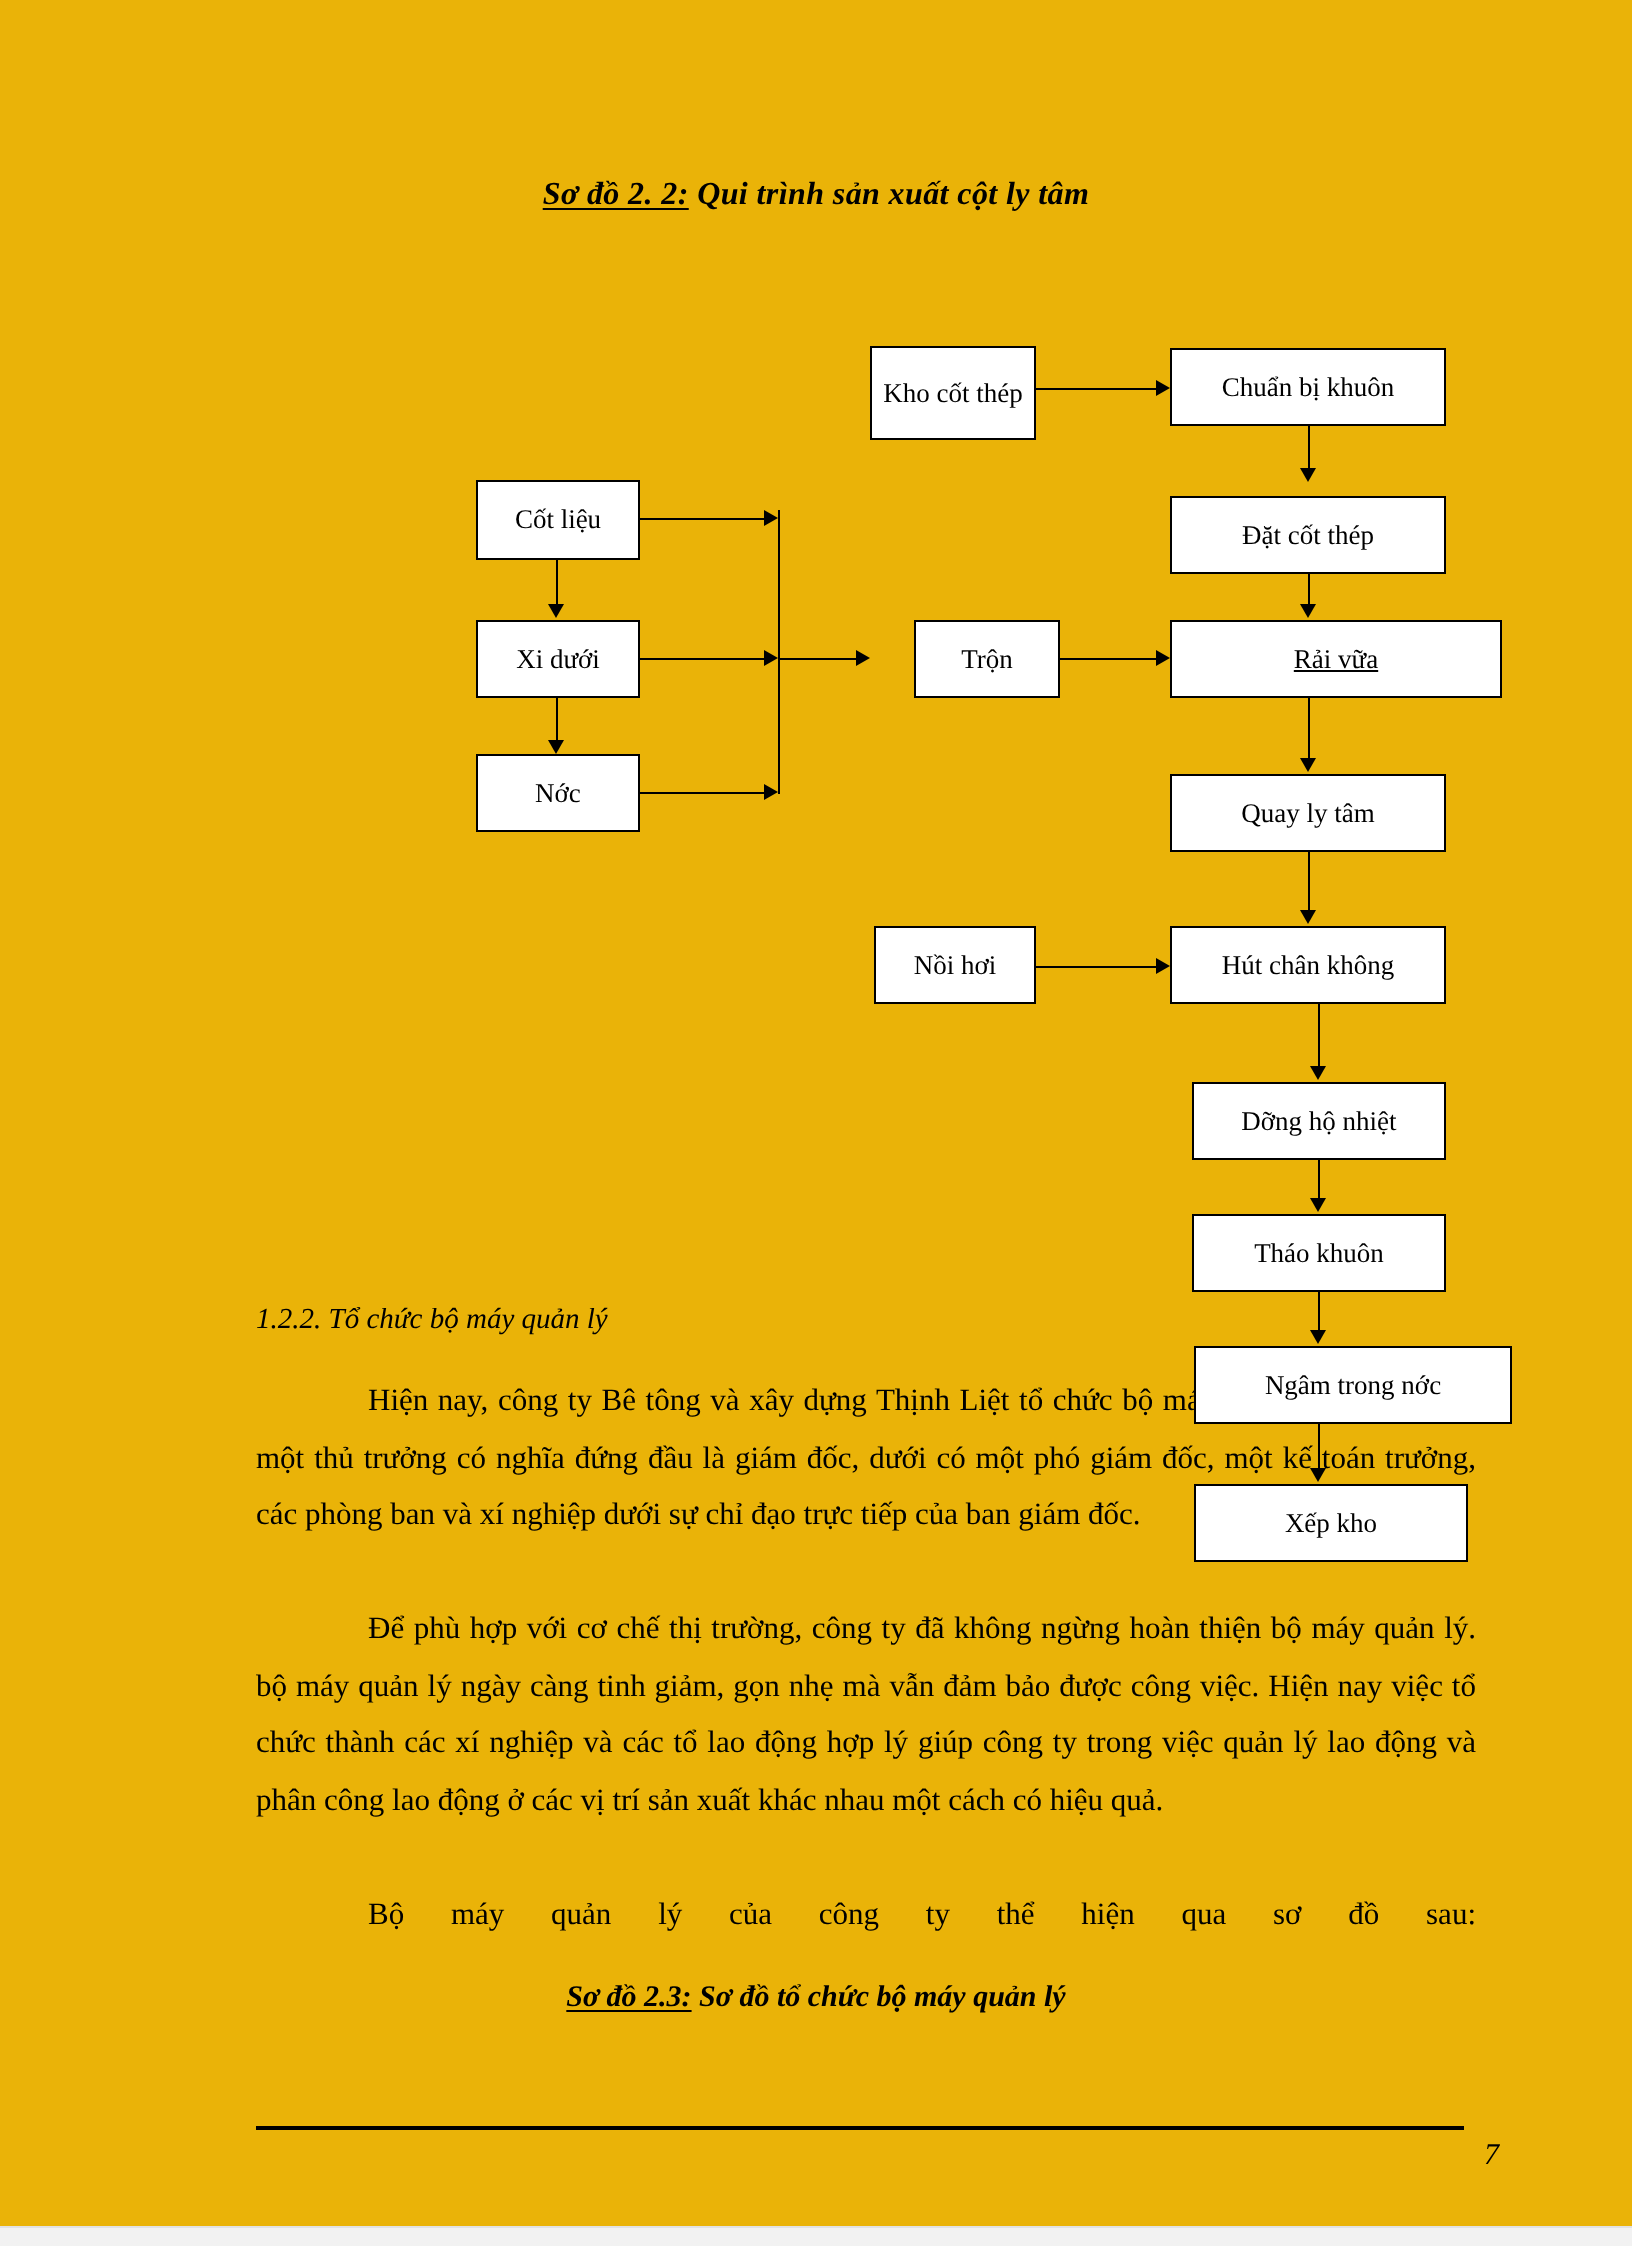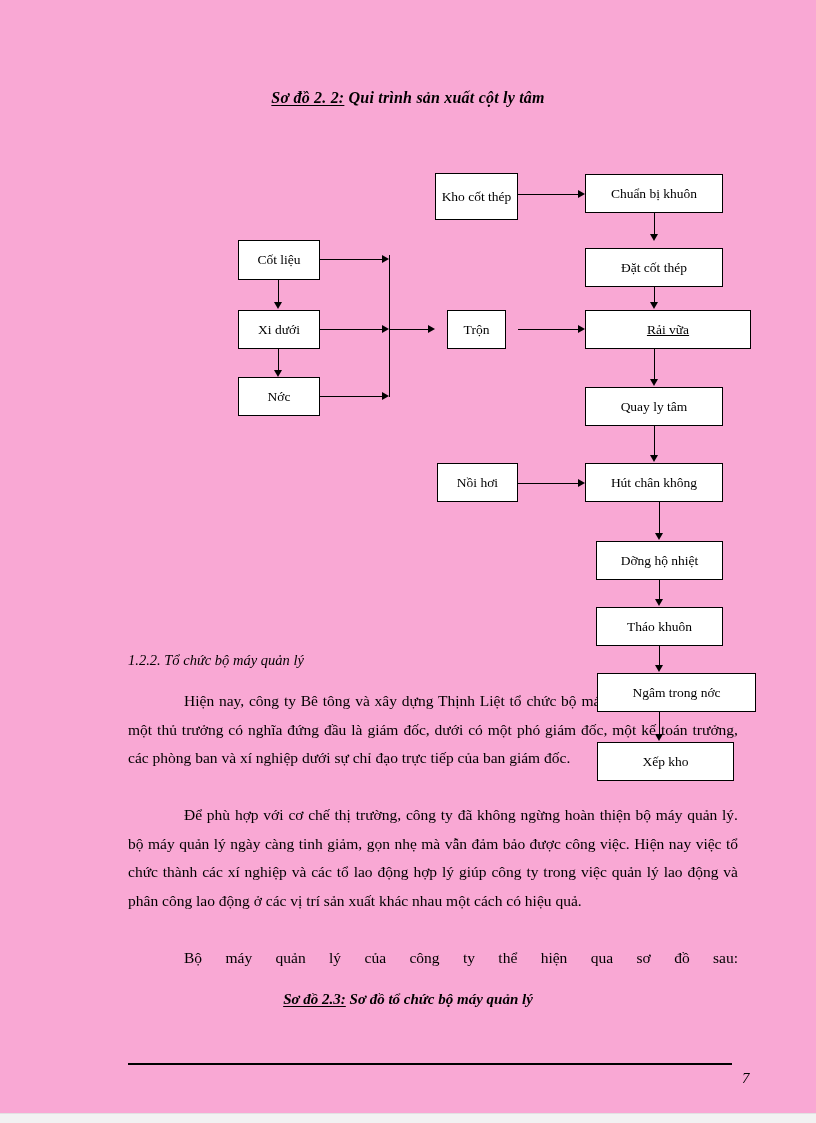--- a/index.html
+++ b/index.html
@@ -14,21 +14,21 @@
     overflow: hidden;
     font-family: "Liberation Serif", "DejaVu Serif", serif;
     color: #000000;
   }
 
   #page {
     position: absolute;
     left: 0; top: 0;
     width: 816px;
     height: 1123px;
-    background: #f9a8d4;
+    background: #eab308;
   }
 
   
   .doc-title {
     position: absolute;
     left: 0;
     top: 89px;
     width: 816px;
     text-align: center;
     font-size: 16px;
@@ -242,21 +242,21 @@
     </div>
 
     <div class="fc-box" style="left:238px; top:310px; width:82px; height:39px;">
       <span>Xi dưới</span>
     </div>
 
     <div class="fc-box" style="left:238px; top:377px; width:82px; height:39px;">
       <span>Nớc</span>
     </div>
 
-    <div class="fc-box" style="left:447px; top:310px; width:59px; height:39px;">
+    <div class="fc-box" style="left:457px; top:310px; width:73px; height:39px;">
       <span>Trộn</span>
     </div>
 
     <div class="fc-box" style="left:585px; top:310px; width:166px; height:39px;text-decoration:underline;">
       <span>Rải vữa</span>
     </div>
 
     <div class="fc-box" style="left:585px; top:387px; width:138px; height:39px;">
       <span>Quay ly tâm</span>
     </div>

